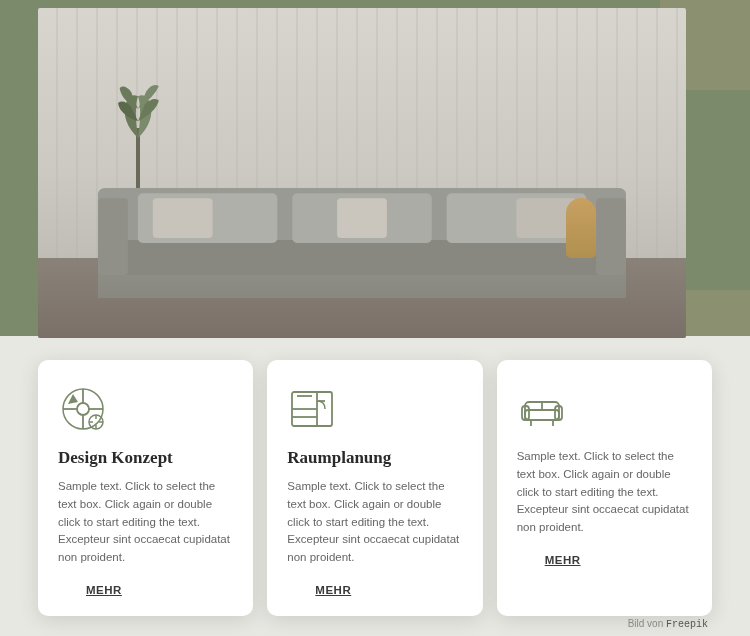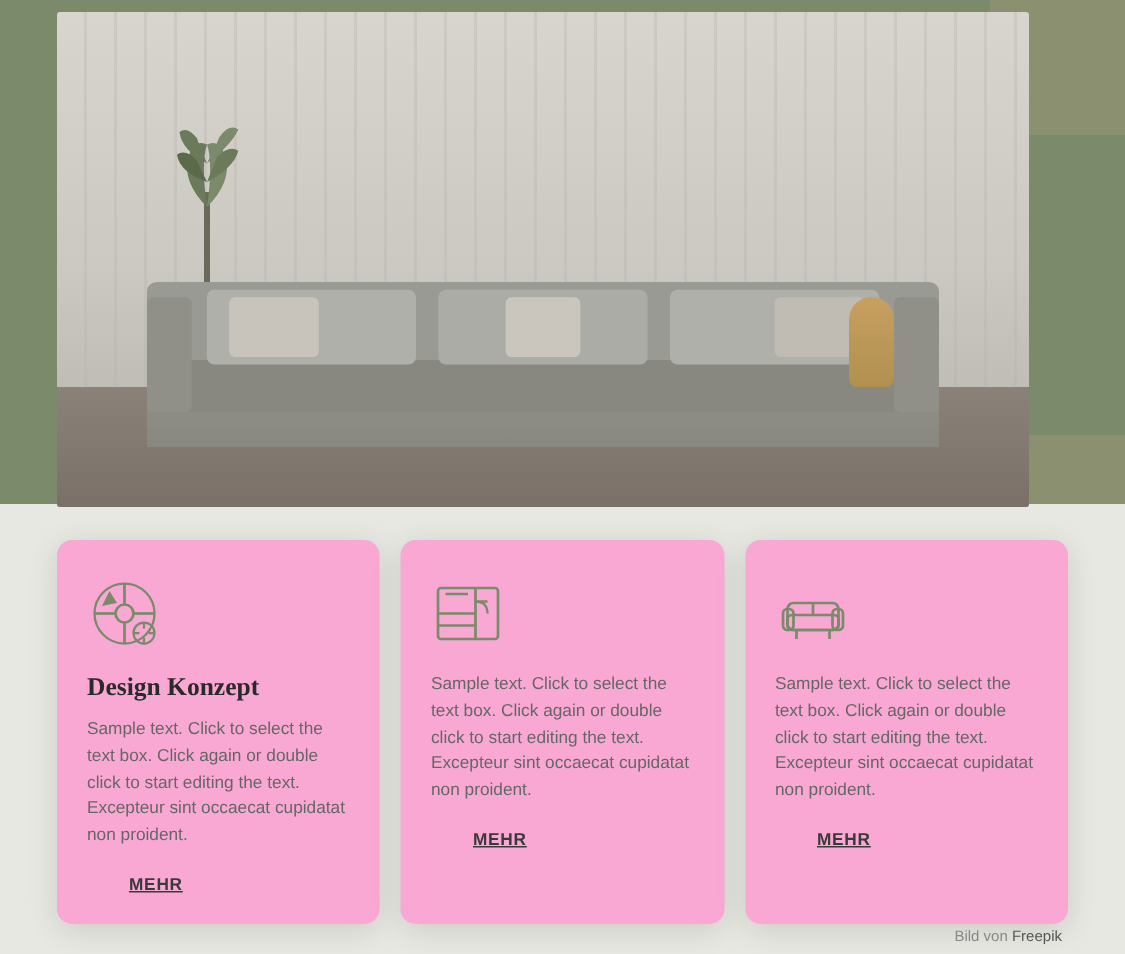--- a/index.html
+++ b/index.html
@@ -153,21 +153,21 @@
       bottom: 20px;
       left: 38px;
       right: 38px;
       display: flex;
       gap: 14px;
       z-index: 5;
     }
 
     .card {
       flex: 1;
-      background: #f9a8d4;
+      background: #ffffff;
       border-radius: 10px;
       padding: 24px 20px 20px 20px;
       box-shadow: 0 4px 20px rgba(0,0,0,0.12);
     }
 
     .card-icon {
       width: 50px;
       height: 50px;
       margin-bottom: 14px;
     }
@@ -210,20 +210,21 @@
       bottom: 6px;
       right: 42px;
       font-size: 10px;
       color: #888;
       z-index: 6;
       font-family: Arial, sans-serif;
     }
 
     .credit-text a {
       color: #555;
+      font-family: Liberation Mono, monospace;
     }
 
     
     .accent-square-top-right {
       position: absolute;
       top: 0;
       right: 0;
       width: 90px;
       height: 90px;
       background: #8a9070;
@@ -313,20 +314,21 @@
           <line x1="5" y1="25" x2="30" y2="25"></line>
           <line x1="30" y1="8" x2="30" y2="42"></line>
           <line x1="5" y1="33" x2="30" y2="33"></line>
 
           <path d="M30 17 Q38 17 38 25" stroke-width="1.5"></path>
           <line x1="30" y1="17" x2="38" y2="17"></line>
 
           <line x1="10" y1="12" x2="25" y2="12"></line>
         </svg>
       </div>
+      <div class="card-title">Raumplanung</div>
       <div class="card-text">Sample text. Click to select the text box. Click again or double click to start editing the text. Excepteur sint occaecat cupidatat non proident.</div>
       <div class="card-link">MEHR</div>
     </div>
 
     <div class="card">
       <div class="card-icon">
         <svg viewBox="0 0 50 50" xmlns="http://www.w3.org/2000/svg" fill="none" stroke="#7a8a6a" stroke-width="1.8">
 
           <rect x="8" y="18" width="34" height="18" rx="4" stroke-width="1.8"></rect>
           <rect x="8" y="26" width="34" height="10" rx="3"></rect>

